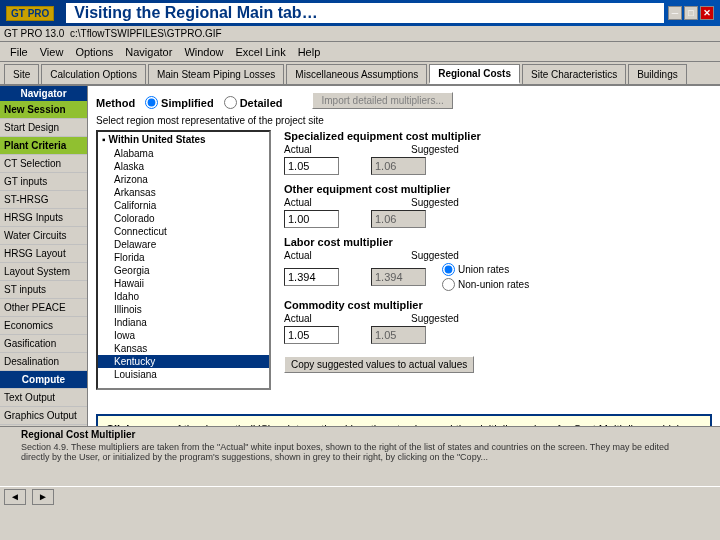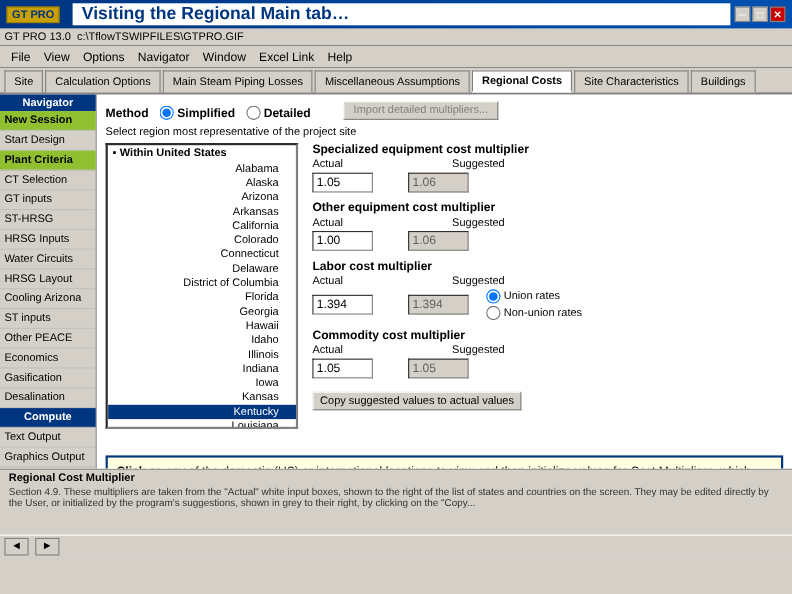--- a/index.html
+++ b/index.html
@@ -181,21 +181,20 @@
       font-size: 10px;
     }
     .state-group-header {
       font-weight: bold;
       padding: 2px 4px;
       display: flex; align-items: center; gap: 3px;
     }
     .state-item {
       padding: 1px 16px;
       cursor: pointer;
-      text-align: right;
     }
     .state-item.selected { background: #003580; color: white; }
 
     
     #right-panel {
       flex: 1;
       padding: 0 8px;
     }
 
     .multiplier-section { margin-bottom: 8px; }
@@ -233,21 +232,21 @@
       padding: 6px 8px;
       font-size: 11px;
       line-height: 1.4;
     }
     #callout .click-text { font-weight: bold; }
 
     
     #guidance {
       background: #d4d0c8;
       border-top: 1px solid #808080;
-      padding: 2px 8px;
+      padding: 2px 21px;
       font-size: 9px;
       height: 60px;
       overflow: hidden;
     }
     #guidance-title {
       font-weight: bold;
       font-size: 10px;
       margin-bottom: 2px;
     }
 
@@ -315,21 +314,21 @@
     <div id="sidebar-header">Navigator</div>
     <div class="nav-item" style="background:#90c030; font-weight:bold;">New Session</div>
     <div class="nav-item">Start Design</div>
     <div class="nav-item active">Plant Criteria</div>
     <div class="nav-item">CT Selection</div>
     <div class="nav-item">GT inputs</div>
     <div class="nav-item">ST-HRSG</div>
     <div class="nav-item">HRSG Inputs</div>
     <div class="nav-item">Water Circuits</div>
     <div class="nav-item">HRSG Layout</div>
-    <div class="nav-item">Cooling Arizona</div>
+    <div class="nav-item">Layout System</div>
     <div class="nav-item">ST inputs</div>
     <div class="nav-item">Other PEACE</div>
     <div class="nav-item">Economics</div>
     <div class="nav-item">Gasification</div>
     <div class="nav-item">Desalination</div>
     <div class="nav-item compute">Compute</div>
     <div class="nav-item">Text Output</div>
     <div class="nav-item">Graphics Output</div>
   </div>
 
@@ -361,21 +360,20 @@
             <span>Within United States</span>
           </div>
           <div class="state-item">Alabama</div>
           <div class="state-item">Alaska</div>
           <div class="state-item">Arizona</div>
           <div class="state-item">Arkansas</div>
           <div class="state-item">California</div>
           <div class="state-item">Colorado</div>
           <div class="state-item">Connecticut</div>
           <div class="state-item">Delaware</div>
-          <div class="state-item">District of Columbia</div>
           <div class="state-item">Florida</div>
           <div class="state-item">Georgia</div>
           <div class="state-item">Hawaii</div>
           <div class="state-item">Idaho</div>
           <div class="state-item">Illinois</div>
           <div class="state-item">Indiana</div>
           <div class="state-item">Iowa</div>
           <div class="state-item">Kansas</div>
           <div class="state-item selected">Kentucky</div>
           <div class="state-item">Louisiana</div>

